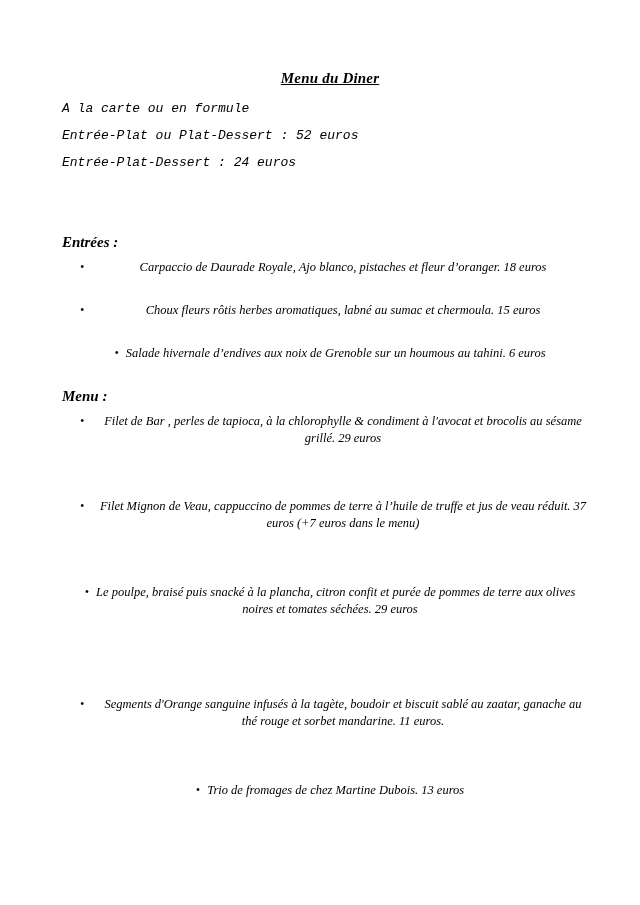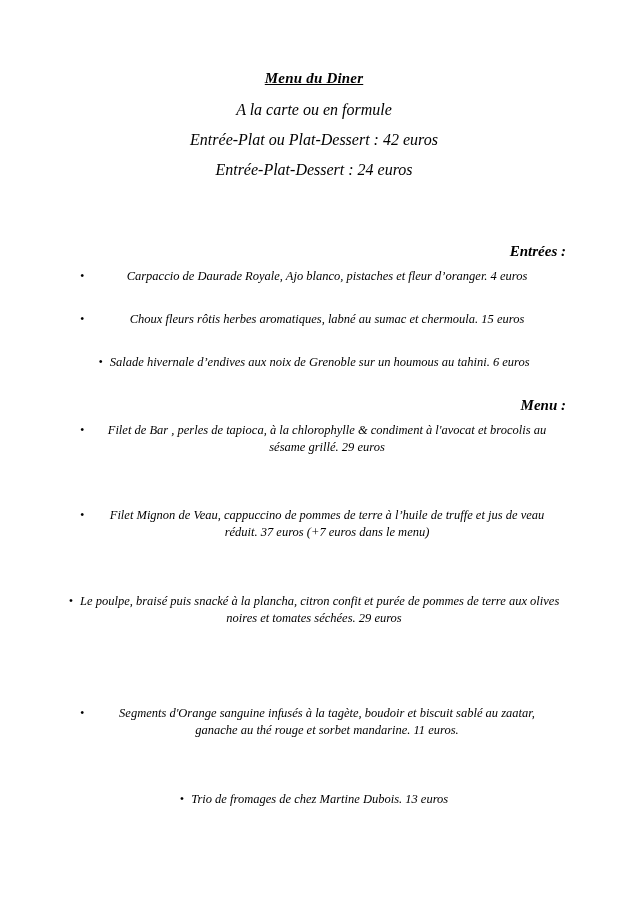--- a/index.html
+++ b/index.html
@@ -12,39 +12,40 @@
     height: 905px;
     font-family: "Liberation Serif", serif;
     color: #000000;
     position: relative;
     overflow: hidden;
   }
   .page {
     width: 640px;
     height: 905px;
     box-sizing: border-box;
-    padding: 70px 74px 40px 62px;
+    padding: 70px 42px 40px 62px;
     position: relative;
   }
   .menu-title {
     text-align: center;
     font-style: italic;
     font-size: 15px;
     text-decoration: underline;
     margin: 0 0 14px 0;
     letter-spacing: 0.2px;
   }
   .subline {
-    text-align: center;
+    text-align: left;
     font-style: italic;
-    font-size: 16px;
+    font-size: 13px;
     margin: 0 0 12px 0;
+    font-family: Liberation Mono, monospace;
   }
   .section-title {
-    text-align: right;
+    text-align: left;
     font-style: italic;
     font-size: 15px;
     margin: 0;
   }
   .spacer-lg { height: 52px; }
   .spacer-md { height: 26px; }
   .spacer-xs { height: 8px; }
 
   ul.items {
     list-style: none;
@@ -81,32 +82,32 @@
   .w-wide { max-width: 520px; }
 </style>
 </head>
 <body>
 
 <div class="page">
 
   <h1 class="menu-title">Menu du Diner</h1>
 
   <p class="subline">A la carte ou en formule</p>
-  <p class="subline">Entrée-Plat ou Plat-Dessert : 42 euros</p>
+  <p class="subline">Entrée-Plat ou Plat-Dessert : 52 euros</p>
   <p class="subline">Entrée-Plat-Dessert : 24 euros</p>
 
   <div class="spacer-lg"></div>
 
   <h2 class="section-title">Entrées :</h2>
   <div class="spacer-xs"></div>
 
   <ul class="items">
     <li class="item bullet-indent w-wide">
       <span class="bullet">•</span>
-      <span class="item-text">Carpaccio de Daurade Royale, Ajo blanco, pistaches et fleur d’oranger. 4 euros</span>
+      <span class="item-text">Carpaccio de Daurade Royale, Ajo blanco, pistaches et fleur d’oranger. 18 euros</span>
     </li>
     <div class="spacer-md"></div>
     <li class="item bullet-indent w-wide">
       <span class="bullet">•</span>
       <span class="item-text">Choux fleurs rôtis herbes aromatiques, labné au sumac et chermoula. 15 euros</span>
     </li>
     <div class="spacer-md"></div>
     <li class="item bullet-inline">
       <span class="bullet">•</span>
       <span class="item-text">Salade hivernale d’endives aux noix de Grenoble sur un houmous au tahini. 6 euros</span>

